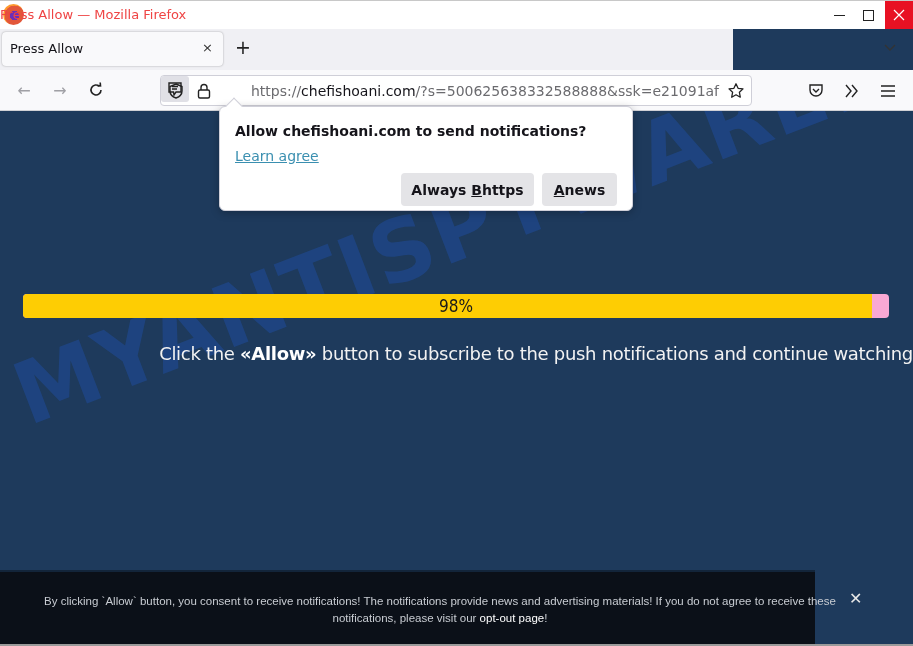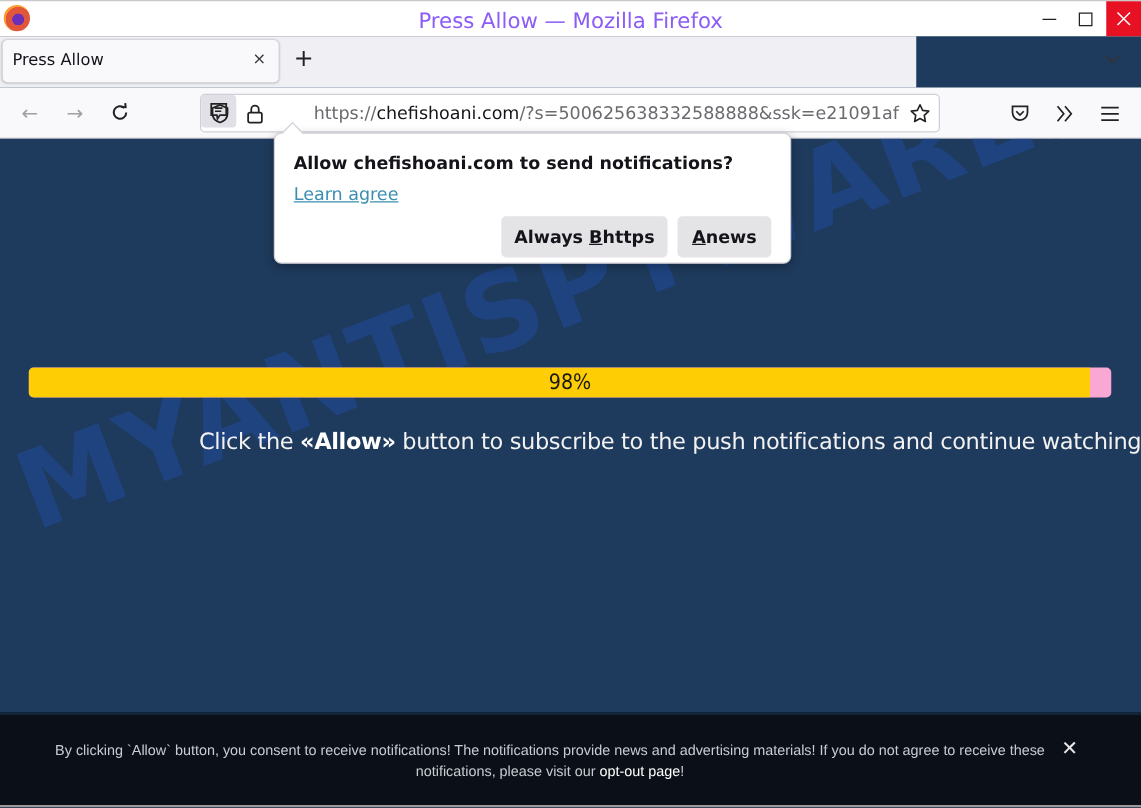--- a/index.html
+++ b/index.html
@@ -3,21 +3,21 @@
 <meta charset="utf-8">
 <style>
   * { box-sizing: border-box; margin: 0; padding: 0; }
   html, body { width: 913px; height: 646px; overflow: hidden; }
   body { font-family: "DejaVu Sans", sans-serif; background: #1e3a5c; position: relative; }
 
   
   .titlebar { position: absolute; left: 0; top: 0; width: 913px; height: 29px; background: #ffffff; border-top: 1px solid #c8c8c8; }
   .ff-logo { position: absolute; left: 3px; top: 3px; width: 21px; height: 21px; border-radius: 50%;
     background: radial-gradient(circle at 55% 55%, #6b2fb8 0 28%, #e2573a 30% 60%, #ff9a2e 62% 100%); }
-  .window-title { position: absolute; left: 0; right: 0; top: 6px; text-align: center; font-size: 17px; color: #8b5cf6; }
+  .window-title { position: absolute; left: 0; right: 0; top: 6px; text-align: left; font-size: 13px; color: #ef4444; }
   .wc { position: absolute; top: 0; height: 28px; width: 34px; display: flex; align-items: center; justify-content: center; color: #222; font-size: 14px; }
   .wc-min { left: 822px; }
   .wc-max { left: 851px; }
   .wc-close { left: 885px; width: 28px; background: #e81123; color: #fff; }
   .min-line { width: 11px; height: 1px; background: #222; }
   .max-box { width: 11px; height: 11px; border: 1px solid #222; }
 
   
   .tabstrip { position: absolute; left: 0; top: 29px; width: 733px; height: 41px; background: #f0f0f4; }
   .tab { position: absolute; left: 2px; top: 3px; width: 221px; height: 34px; background: #f9f9fb; border-radius: 4px;
@@ -62,21 +62,21 @@
   .popup-arrow { position: absolute; left: 8px; top: -7px; width: 12px; height: 12px; background: #fff; border-left: 1px solid #cfcfd8; border-top: 1px solid #cfcfd8; transform: rotate(45deg); }
   .popup-title { position: absolute; left: 15px; top: 16px; font-size: 14px; font-weight: bold; color: #15141a; }
   .popup-link { position: absolute; left: 15px; top: 41px; font-size: 14px; color: #3a8fb0; text-decoration: underline; }
   .btn { position: absolute; top: 66px; height: 33px; background: #e4e4e7; border-radius: 4px; font-size: 14px; font-weight: bold; color: #15141a;
     display: flex; align-items: center; justify-content: center; border: none; font-family: "DejaVu Sans", sans-serif; }
   .btn-block { left: 181px; width: 133px; }
   .btn-allow { left: 322px; width: 75px; }
   .btn u { text-decoration: underline; }
 
   
-  .footer { position: absolute; left: 0; top: 570px; width: 913px; height: 76px; background: #0b1018; border-top: 2px solid #13253a; }
+  .footer { position: absolute; left: 0; top: 570px; width: 815px; height: 76px; background: #0b1018; border-top: 2px solid #13253a; }
   .footer-text { position: absolute; left: 40px; top: 21px; width: 800px; text-align: center; font-family: "Liberation Sans", sans-serif; font-size: 11.5px; line-height: 17px; color: #c8ccd2; }
   .footer-text .optout { color: #ffffff; }
   .footer-close { position: absolute; left: 849px; top: 17px; font-size: 16px; color: #e8e8e8; font-weight: bold; }
   .bottom-line { position: absolute; left: 0; top: 644px; width: 913px; height: 2px; background: #9a9a9a; }
 </style>
 </head>
 <body>
 
 <div class="titlebar">
   <div class="ff-logo"></div>

